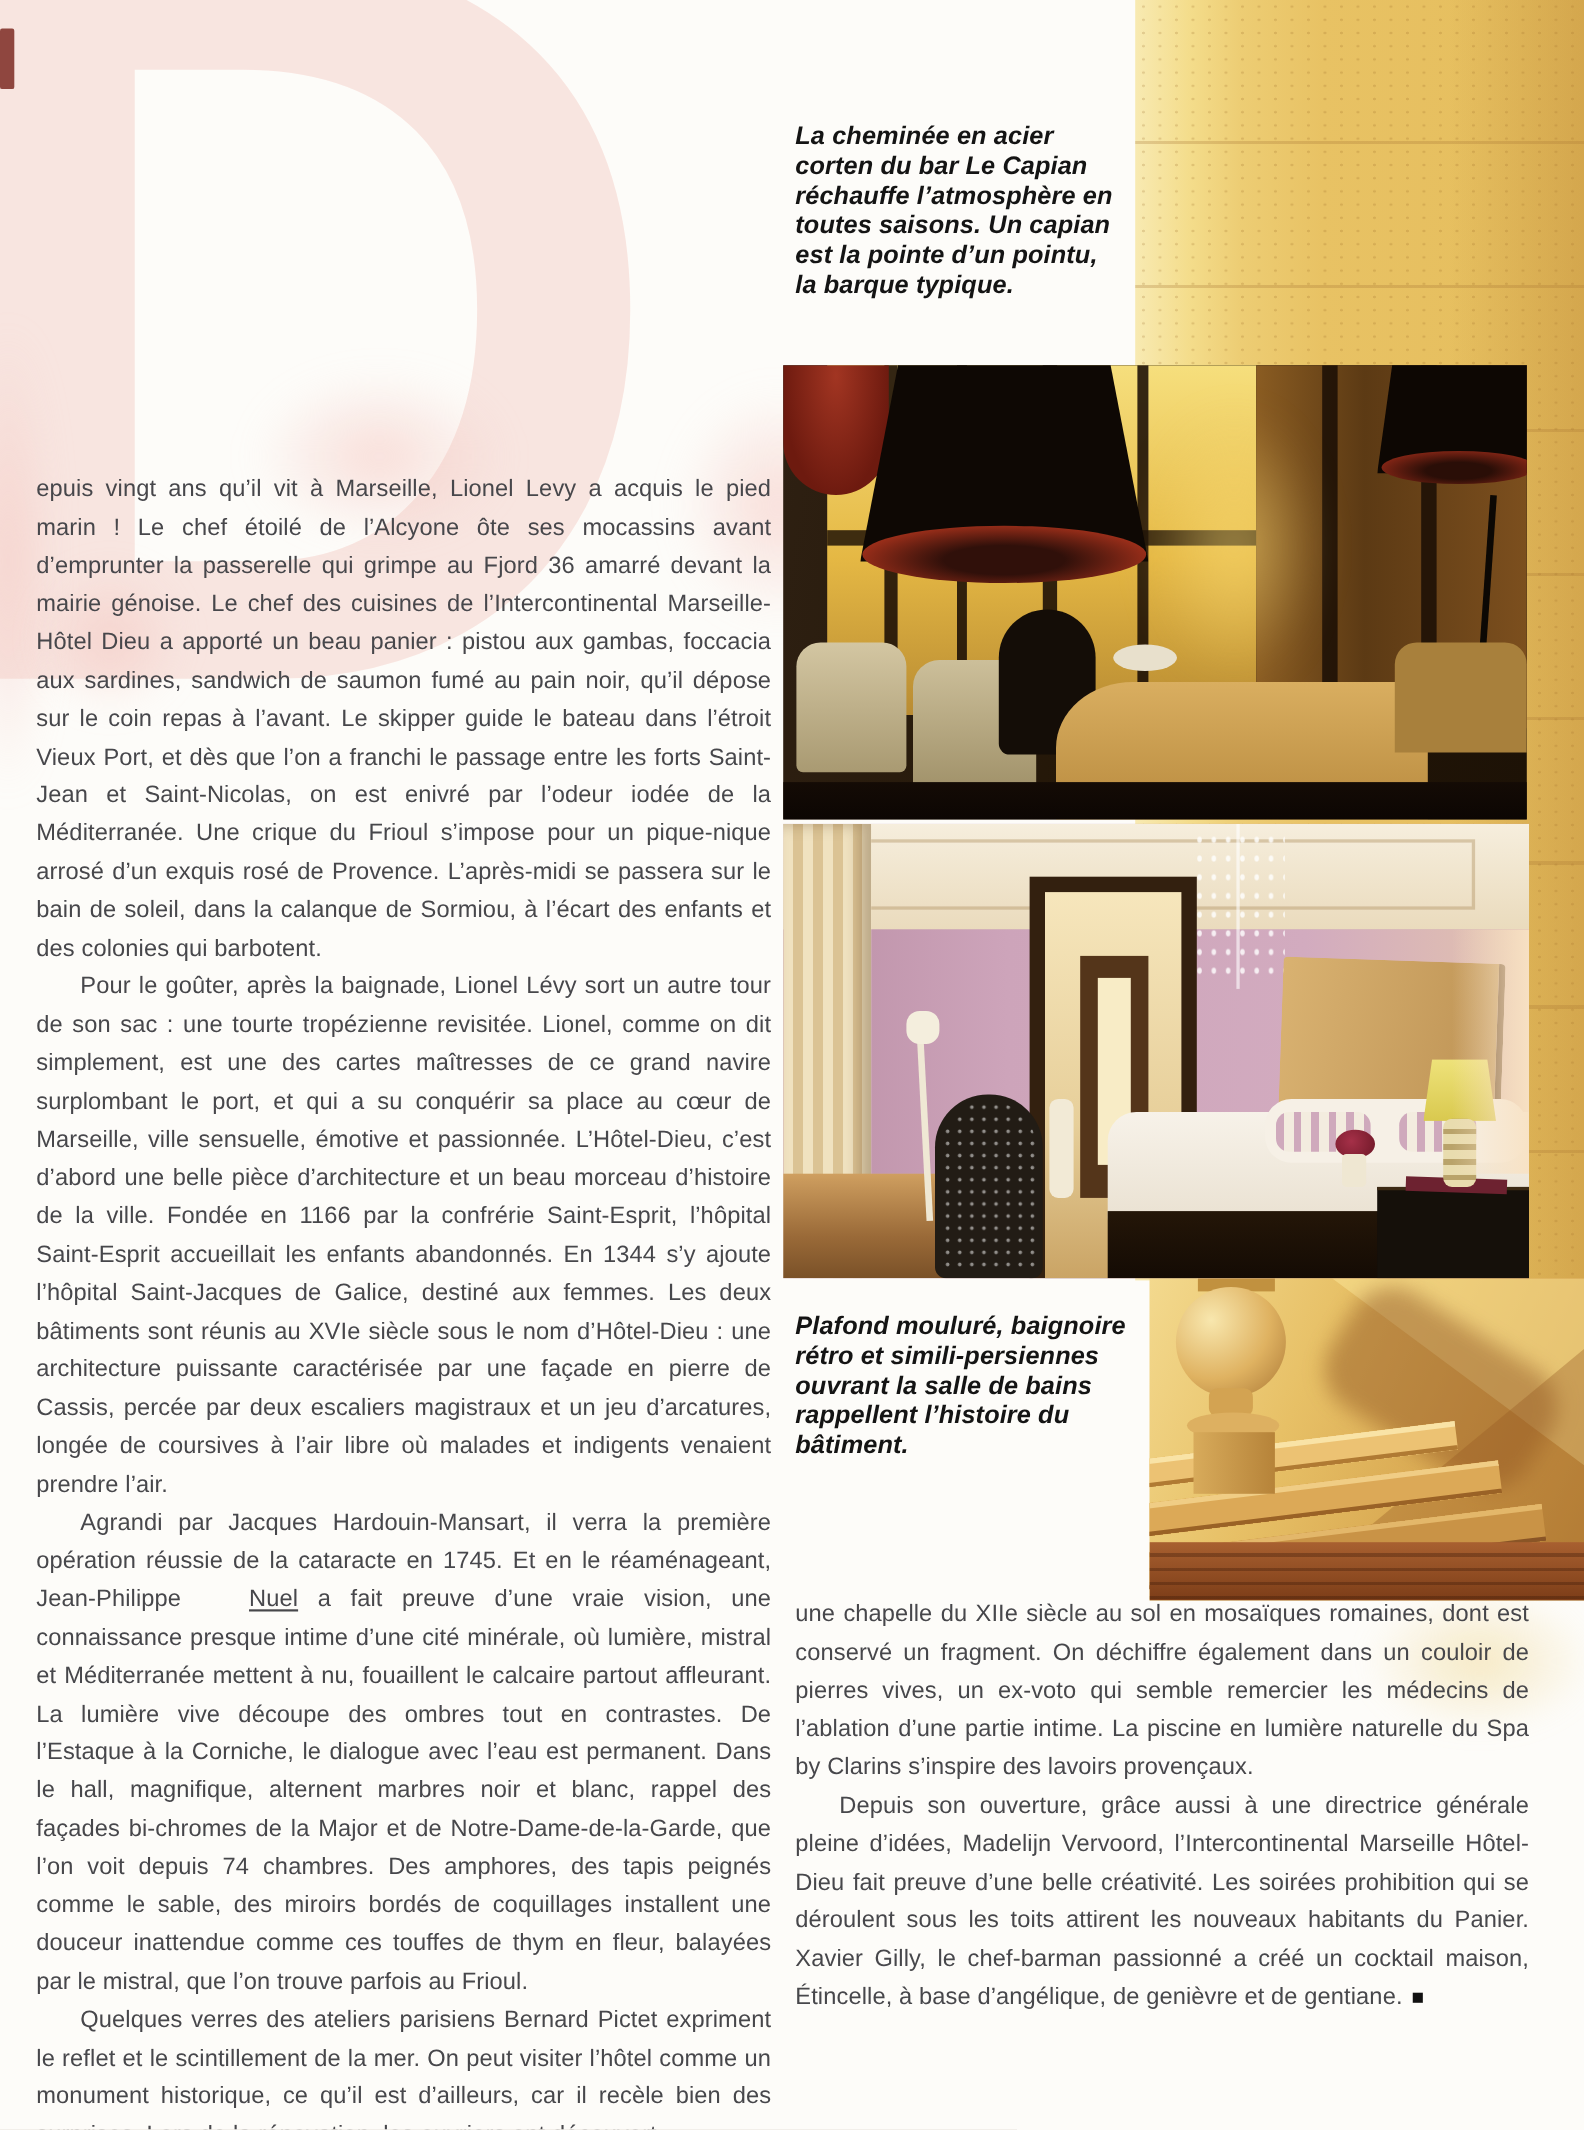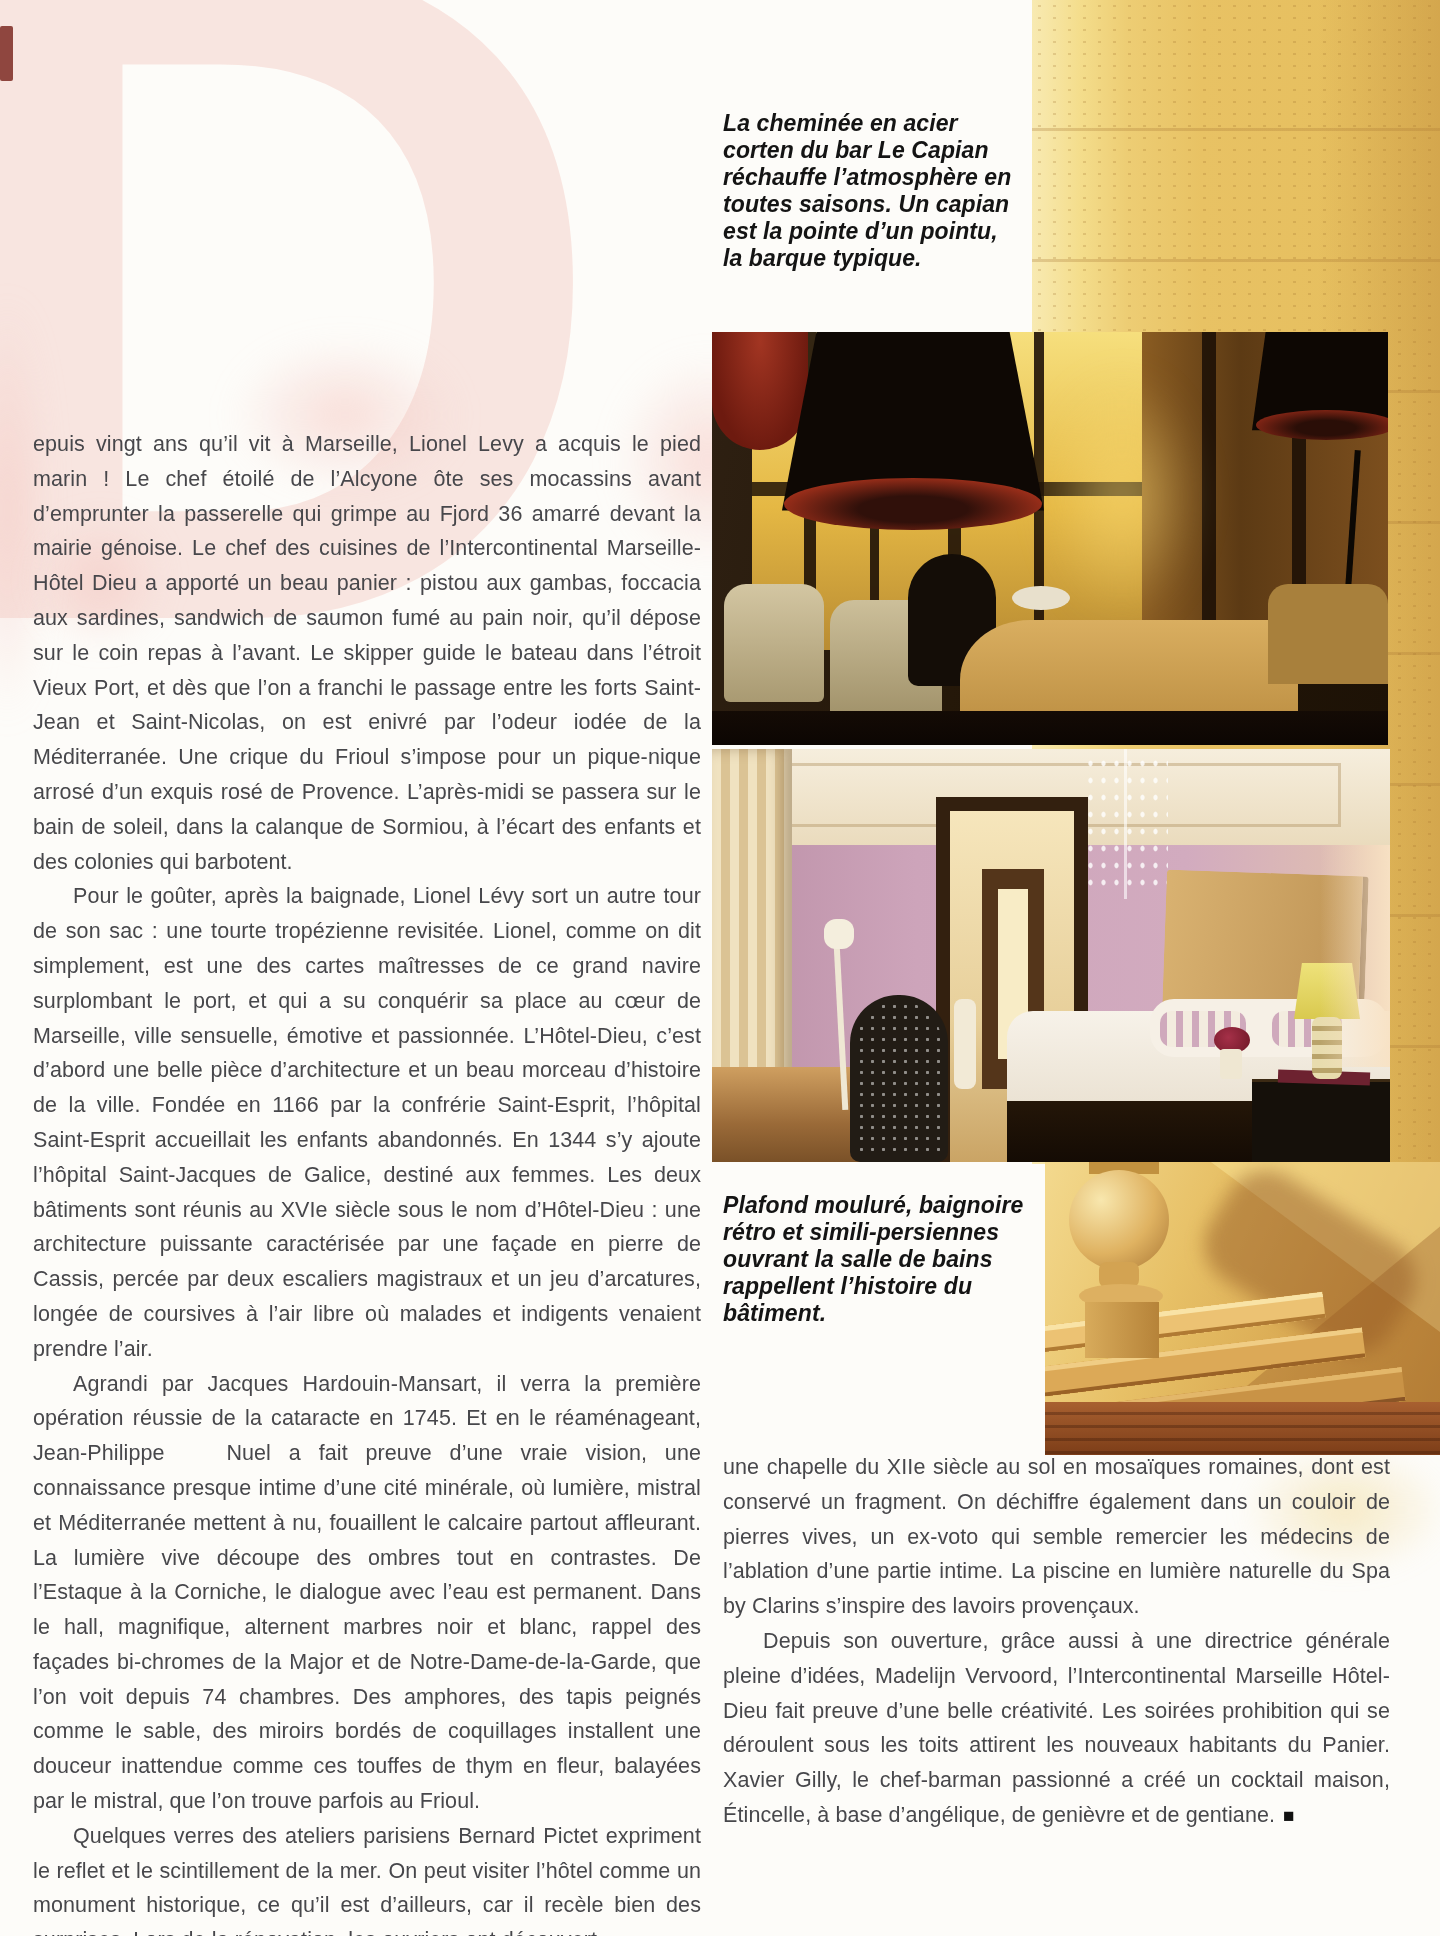--- a/index.html
+++ b/index.html
@@ -167,21 +167,21 @@
   .caption{position:absolute;z-index:3;width:330px;font-weight:bold;font-style:italic;
     font-size:23px;line-height:27px;color:#141414;white-space:pre-line;letter-spacing:.1px;}
   .caption-capian{left:723px;top:110px;}
   .caption-plafond{left:723px;top:1192px;}
   .col{position:absolute;z-index:3;color:#47474b;font-size:21.5px;line-height:34.8px;
     text-align:justify;letter-spacing:.1px;}
   .col-left{left:33px;top:427px;width:668px;}
   .col-right{left:723px;top:1450px;width:667px;}
   .col p{margin:0;}
   .ind{text-indent:40px;}
-  .nuel{text-underline-offset:3px;margin-left:44px;}
+  .nuel{text-decoration:underline;text-underline-offset:3px;margin-left:44px;}
   .endmark{font-style:normal;font-size:19px;color:#111;padding-left:8px;}
 </style>
 </head>
 <body>
 
 <div class="page">
 
   <div class="dropcap-bg">D</div>
   <div class="pink-blob blob1"></div>
   <div class="pink-blob blob2"></div>

